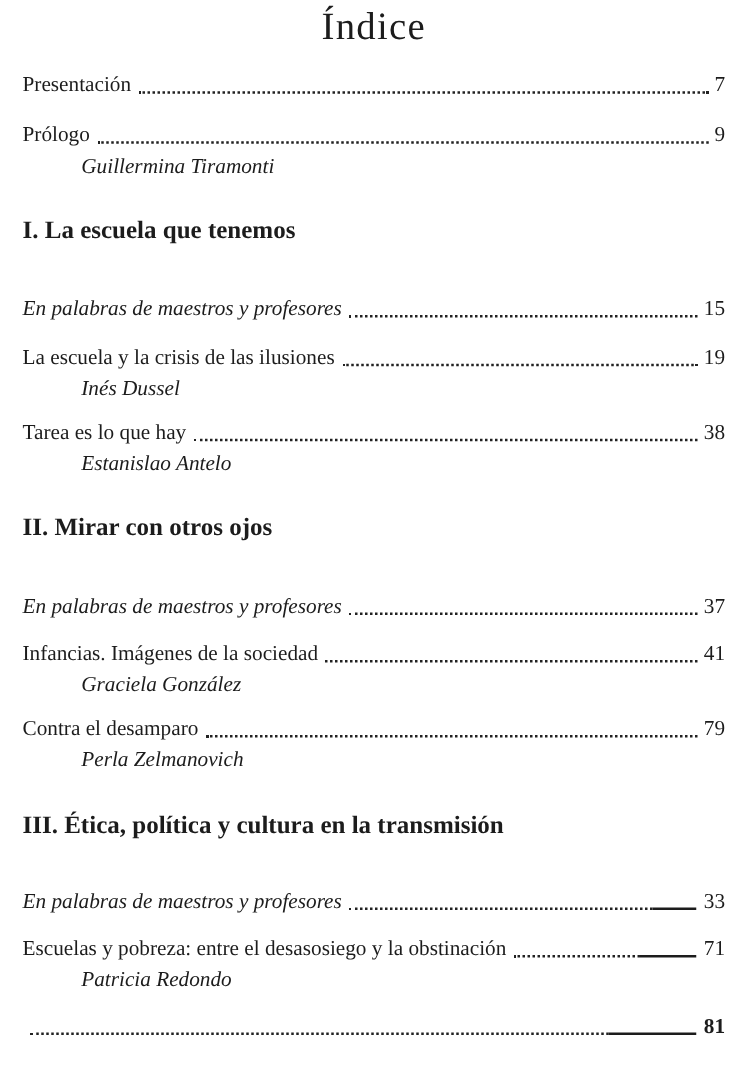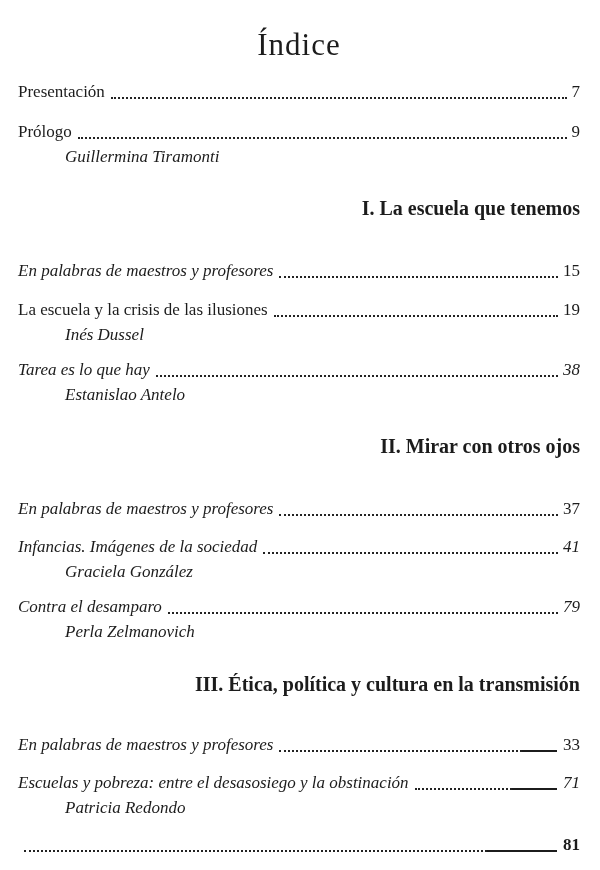--- a/index.html
+++ b/index.html
@@ -1,20 +1,20 @@
 <!DOCTYPE html>
 <html lang="es"><head>
 <meta charset="utf-8">
 <style>
   html,body{margin:0;padding:0;background:#ffffff;}
   .page{
     width:600px;height:870px;box-sizing:border-box;
     background:#ffffff;color:#1c1c1c;
     font-family:"Liberation Serif", serif;
-    padding:28px 20px 0 18px;
+    padding:4px 20px 0 18px;
     overflow:hidden;
   }
   .book-title{
     text-align:center;font-size:31px;font-weight:normal;
     line-height:34px;margin:0;letter-spacing:1px;
   }
   .toc-row{
     display:flex;align-items:flex-end;
     font-size:17px;line-height:24px;
   }
@@ -34,24 +34,24 @@
   .tail-35{width:35px;}
   .tail-45{width:45px;}
   .tail-70{width:70px;}
   .page-num{white-space:nowrap;}
   .page-num.bold{font-weight:bold;}
   .author{
     font-style:italic;font-size:17px;line-height:19px;
     margin:3px 0 0 47px;
   }
   .section-heading{
-    text-align:right;font-size:20px;font-weight:bold;
+    text-align:left;font-size:20px;font-weight:bold;
     line-height:26px;margin:0;
   }
-  .mt-14{margin-top:14px;font-style:italic;}
+  .mt-14{margin-top:14px;}
   .mt-15{margin-top:15px;}
   .mt-16{margin-top:16px;justify-content:flex-end;}
   .mt-18{margin-top:18px;}
   .mt-29{margin-top:29px;}
   .mt-30{margin-top:30px;}
   .mt-36{margin-top:36px;}
   .mt-38{margin-top:38px;}
 </style>
 </head>
 <body>

